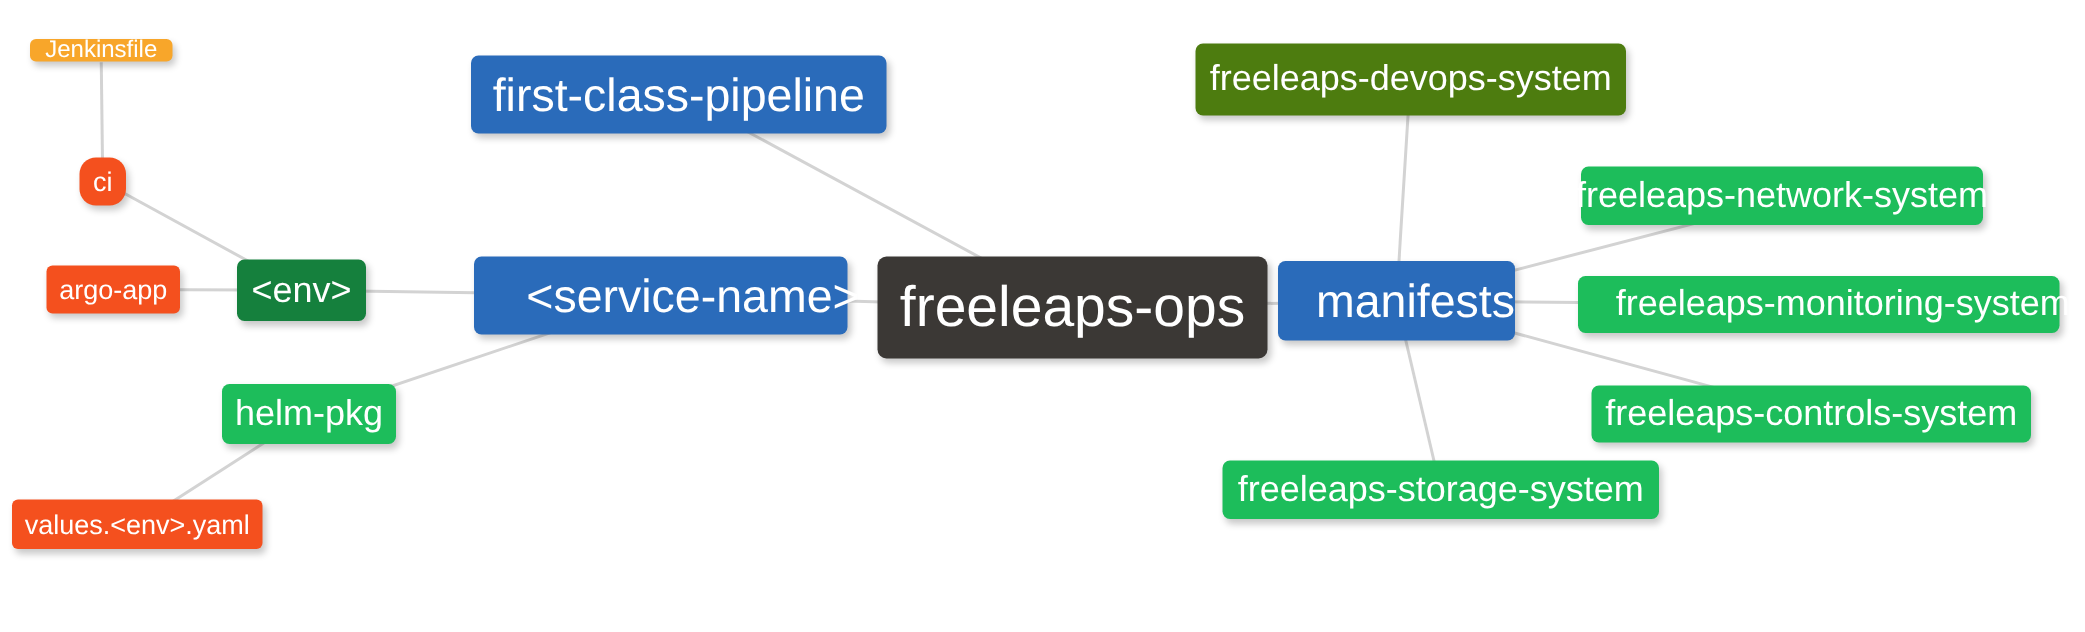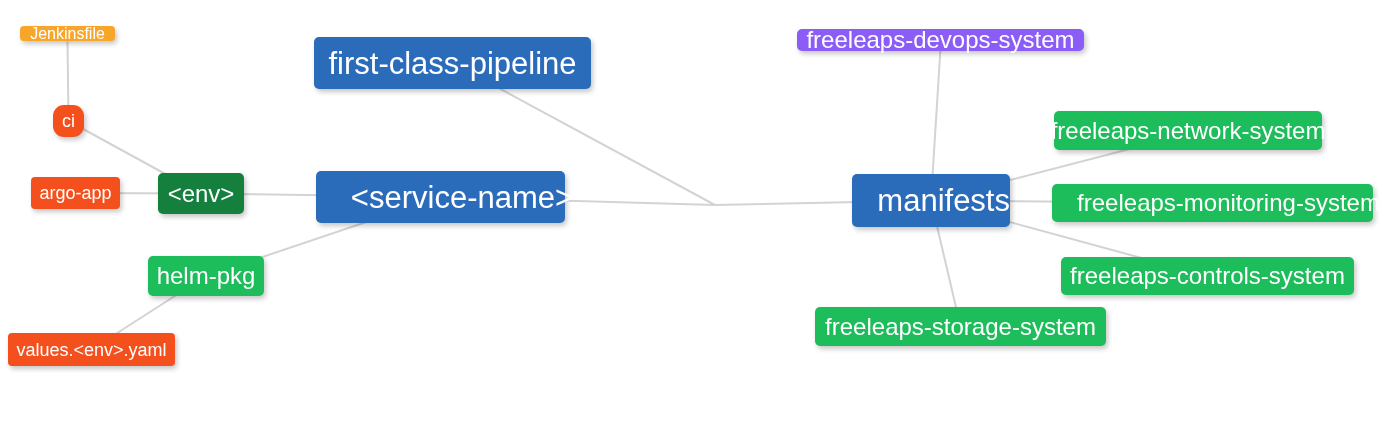--- a/index.html
+++ b/index.html
@@ -45,36 +45,39 @@
       <line x1="91.5" y1="349.5" x2="206" y2="276" stroke="#d3d3d3" stroke-width="2"></line>
       <line x1="452.5" y1="63" x2="715" y2="205" stroke="#d3d3d3" stroke-width="2"></line>
       <line x1="440.5" y1="197" x2="715" y2="205" stroke="#d3d3d3" stroke-width="2"></line>
       <line x1="715" y1="205" x2="931" y2="200.5" stroke="#d3d3d3" stroke-width="2"></line>
       <line x1="931" y1="200.5" x2="940.5" y2="48" stroke="#d3d3d3" stroke-width="2"></line>
       <line x1="931" y1="200.5" x2="1201" y2="130.5" stroke="#d3d3d3" stroke-width="2"></line>
       <line x1="931" y1="200.5" x2="1212.5" y2="203" stroke="#d3d3d3" stroke-width="2"></line>
       <line x1="931" y1="200.5" x2="1207.5" y2="276" stroke="#d3d3d3" stroke-width="2"></line>
       <line x1="931" y1="200.5" x2="960.5" y2="326.5" stroke="#d3d3d3" stroke-width="2"></line>
     </svg>
+<div class="node" style="left: 585px; top: 171px; width: 260px; height: 68px; background: rgb(59, 56, 53); font-size: 38px; border-radius: 6px;">
+      <span>freeleaps-ops</span>
+    </div>
     <div class="node" style="left: 314px; top: 37px; width: 277px; height: 52px; background: rgb(42, 107, 186); font-size: 31px; border-radius: 5px;">
       <span>first-class-pipeline</span>
     </div>
     <div class="node" style="left: 316px; top: 171px; width: 249px; height: 52px; background: rgb(42, 107, 186); font-size: 31px; border-radius: 5px; padding-left: 43px;">
       <span>&lt;service-name&gt;</span>
     </div>
     <div class="node" style="left: 852px; top: 174px; width: 158px; height: 53px; background: rgb(42, 107, 186); font-size: 31px; border-radius: 5px; justify-content: flex-end;">
       <span>manifests</span>
     </div>
     <div class="node" style="left: 158px; top: 173px; width: 86px; height: 41px; background: #15803d; font-size: 24px; border-radius: 5px;">
       <span>&lt;env&gt;</span>
     </div>
     <div class="node" style="left: 148px; top: 256px; width: 116px; height: 40px; background: rgb(29, 189, 91); font-size: 24px; border-radius: 5px;">
       <span>helm-pkg</span>
     </div>
-    <div class="node" style="left: 797px; top: 29px; width: 287px; height: 22px; background: #8b5cf6; font-size: 24px; border-radius: 5px;">
+    <div class="node" style="left: 797px; top: 29px; width: 287px; height: 48px; background: #4d7c0f; font-size: 24px; border-radius: 5px;">
       <span>freeleaps-devops-system</span>
     </div>
     <div class="node" style="left: 1054px; top: 111px; width: 268px; height: 39px; background: rgb(29, 189, 91); font-size: 24px; border-radius: 5px; text-align: center;">
       <span>freeleaps-network-system</span>
     </div>
     <div class="node" style="left: 1052px; top: 184px; width: 321px; height: 38px; background: rgb(29, 189, 91); font-size: 24px; border-radius: 5px; padding-left: 32px;">
       <span>freeleaps-monitoring-system</span>
     </div>
     <div class="node" style="left: 1061px; top: 257px; width: 293px; height: 38px; background: rgb(29, 189, 91); font-size: 24px; border-radius: 5px;">
       <span>freeleaps-controls-system</span>

